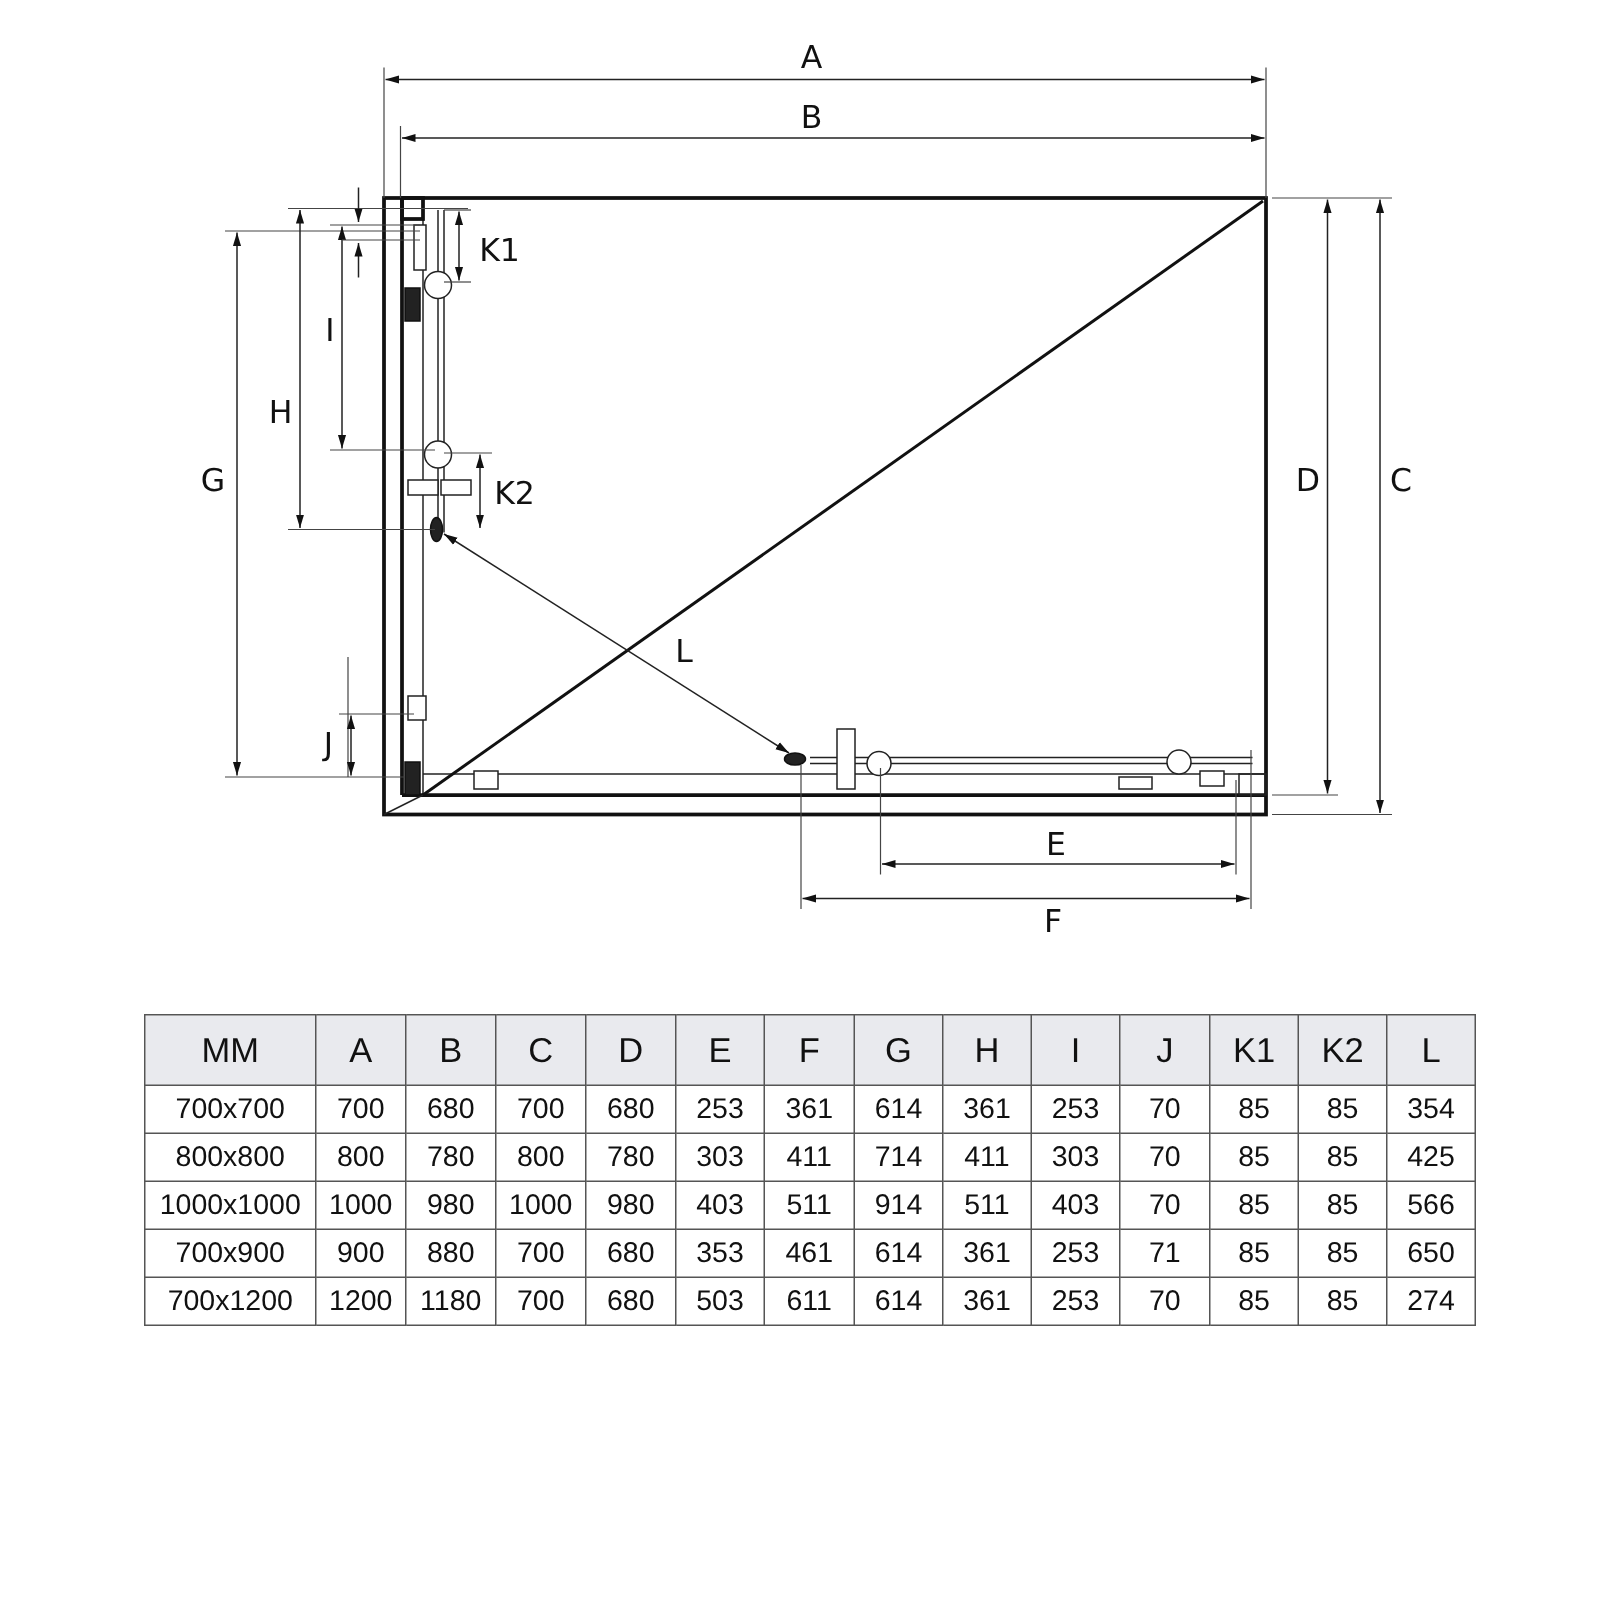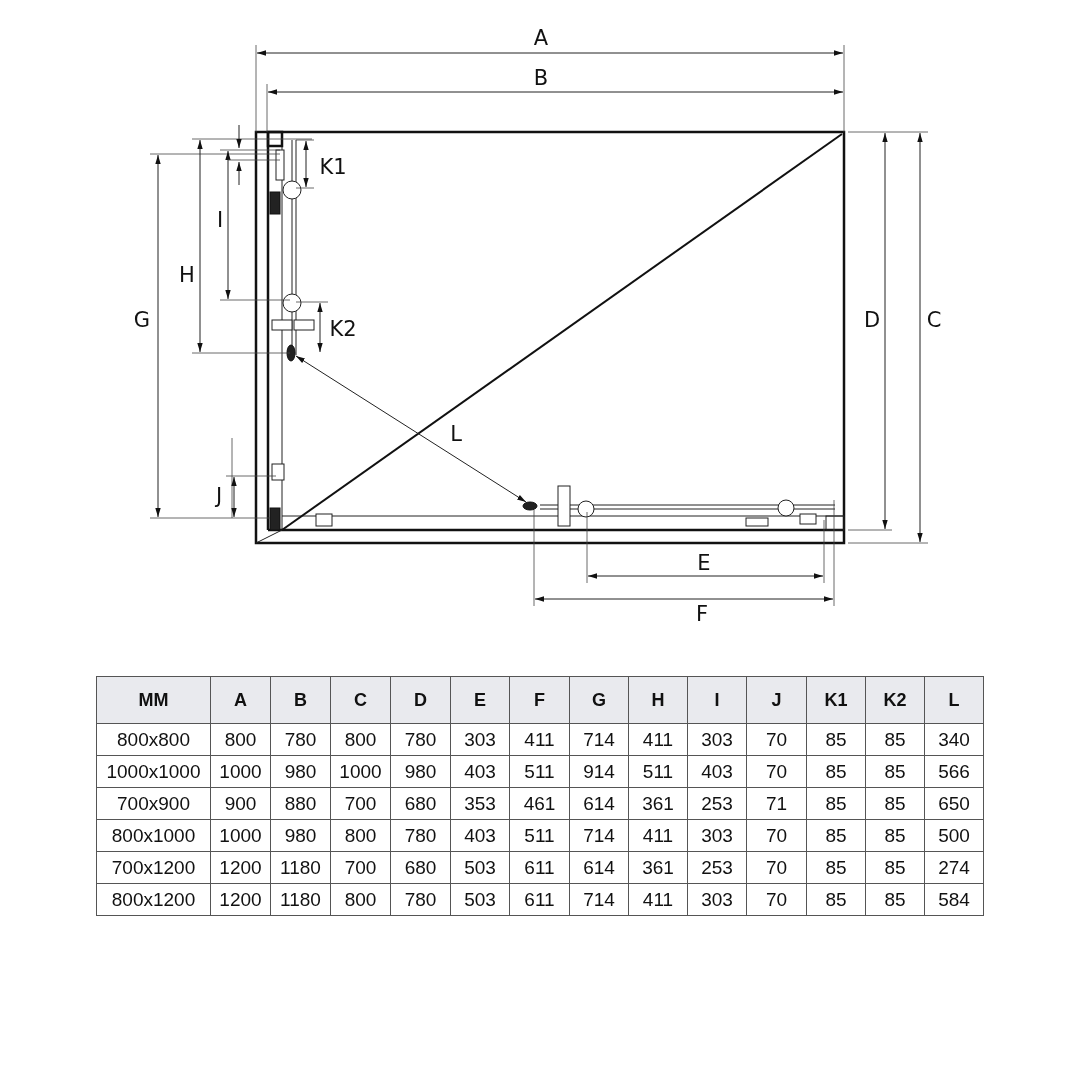--- a/index.html
+++ b/index.html
@@ -10,21 +10,21 @@
   .dim { stroke:#222; stroke-width:1; fill:none; }
   .ext { stroke:#444; stroke-width:0.8; fill:none; }
   .frame { stroke:#111; stroke-width:2.5; fill:none; }
   .thin { stroke:#222; stroke-width:1; fill:none; }
   .part { stroke:#222; stroke-width:1; fill:#fff; }
   .dark { fill:#222; stroke:#111; stroke-width:1; }
   #spec-table { position:absolute; left:96px; top:676px; border-collapse:collapse;
                 table-layout:fixed; }
   #spec-table th, #spec-table td { border:1px solid #555; text-align:center;
                 padding:0; font-size:19px; height:31px; }
-  #spec-table th { background:#e9eaee; font-weight:bold; height:46px; font-size:18px; }
+  #spec-table th { background:#e9eaee; font-weight:normal; height:46px; font-size:23px; }
   #spec-table td { font-weight:normal; }
 </style>
 </head>
 <body>
 
 <svg id="diagram" viewBox="0 0 1080 650" xmlns="http://www.w3.org/2000/svg">
   <defs>
     <marker id="arr" viewBox="0 0 10 10" refX="10" refY="5" markerWidth="9" markerHeight="9" orient="auto-start-reverse" markerUnits="userSpaceOnUse">
       <path d="M0,2 L10,5 L0,8 z" fill="#111"></path>
     </marker>
@@ -197,34 +197,50 @@
         <th>H</th>
         <th>I</th>
         <th>J</th>
         <th>K1</th>
         <th>K2</th>
         <th>L</th>
       </tr>
   </thead>
   <tbody id="tbody">
       <tr>
+        <td>700x700</td>
+        <td>700</td>
+        <td>680</td>
+        <td>700</td>
+        <td>680</td>
+        <td>253</td>
+        <td>361</td>
+        <td>614</td>
+        <td>361</td>
+        <td>253</td>
+        <td>70</td>
+        <td>85</td>
+        <td>85</td>
+        <td>354</td>
+      </tr>
+      <tr>
         <td>800x800</td>
         <td>800</td>
         <td>780</td>
         <td>800</td>
         <td>780</td>
         <td>303</td>
         <td>411</td>
         <td>714</td>
         <td>411</td>
         <td>303</td>
         <td>70</td>
         <td>85</td>
         <td>85</td>
-        <td>340</td>
+        <td>425</td>
       </tr>
       <tr>
         <td>1000x1000</td>
         <td>1000</td>
         <td>980</td>
         <td>1000</td>
         <td>980</td>
         <td>403</td>
         <td>511</td>
         <td>914</td>
@@ -245,61 +261,29 @@
         <td>461</td>
         <td>614</td>
         <td>361</td>
         <td>253</td>
         <td>71</td>
         <td>85</td>
         <td>85</td>
         <td>650</td>
       </tr>
       <tr>
-        <td>800x1000</td>
-        <td>1000</td>
-        <td>980</td>
-        <td>800</td>
-        <td>780</td>
-        <td>403</td>
-        <td>511</td>
-        <td>714</td>
-        <td>411</td>
-        <td>303</td>
-        <td>70</td>
-        <td>85</td>
-        <td>85</td>
-        <td>500</td>
-      </tr>
-      <tr>
         <td>700x1200</td>
         <td>1200</td>
         <td>1180</td>
         <td>700</td>
         <td>680</td>
         <td>503</td>
         <td>611</td>
         <td>614</td>
         <td>361</td>
         <td>253</td>
         <td>70</td>
         <td>85</td>
         <td>85</td>
         <td>274</td>
       </tr>
-      <tr>
-        <td>800x1200</td>
-        <td>1200</td>
-        <td>1180</td>
-        <td>800</td>
-        <td>780</td>
-        <td>503</td>
-        <td>611</td>
-        <td>714</td>
-        <td>411</td>
-        <td>303</td>
-        <td>70</td>
-        <td>85</td>
-        <td>85</td>
-        <td>584</td>
-      </tr>
     </tbody>
 </table>
 
 </body></html>

